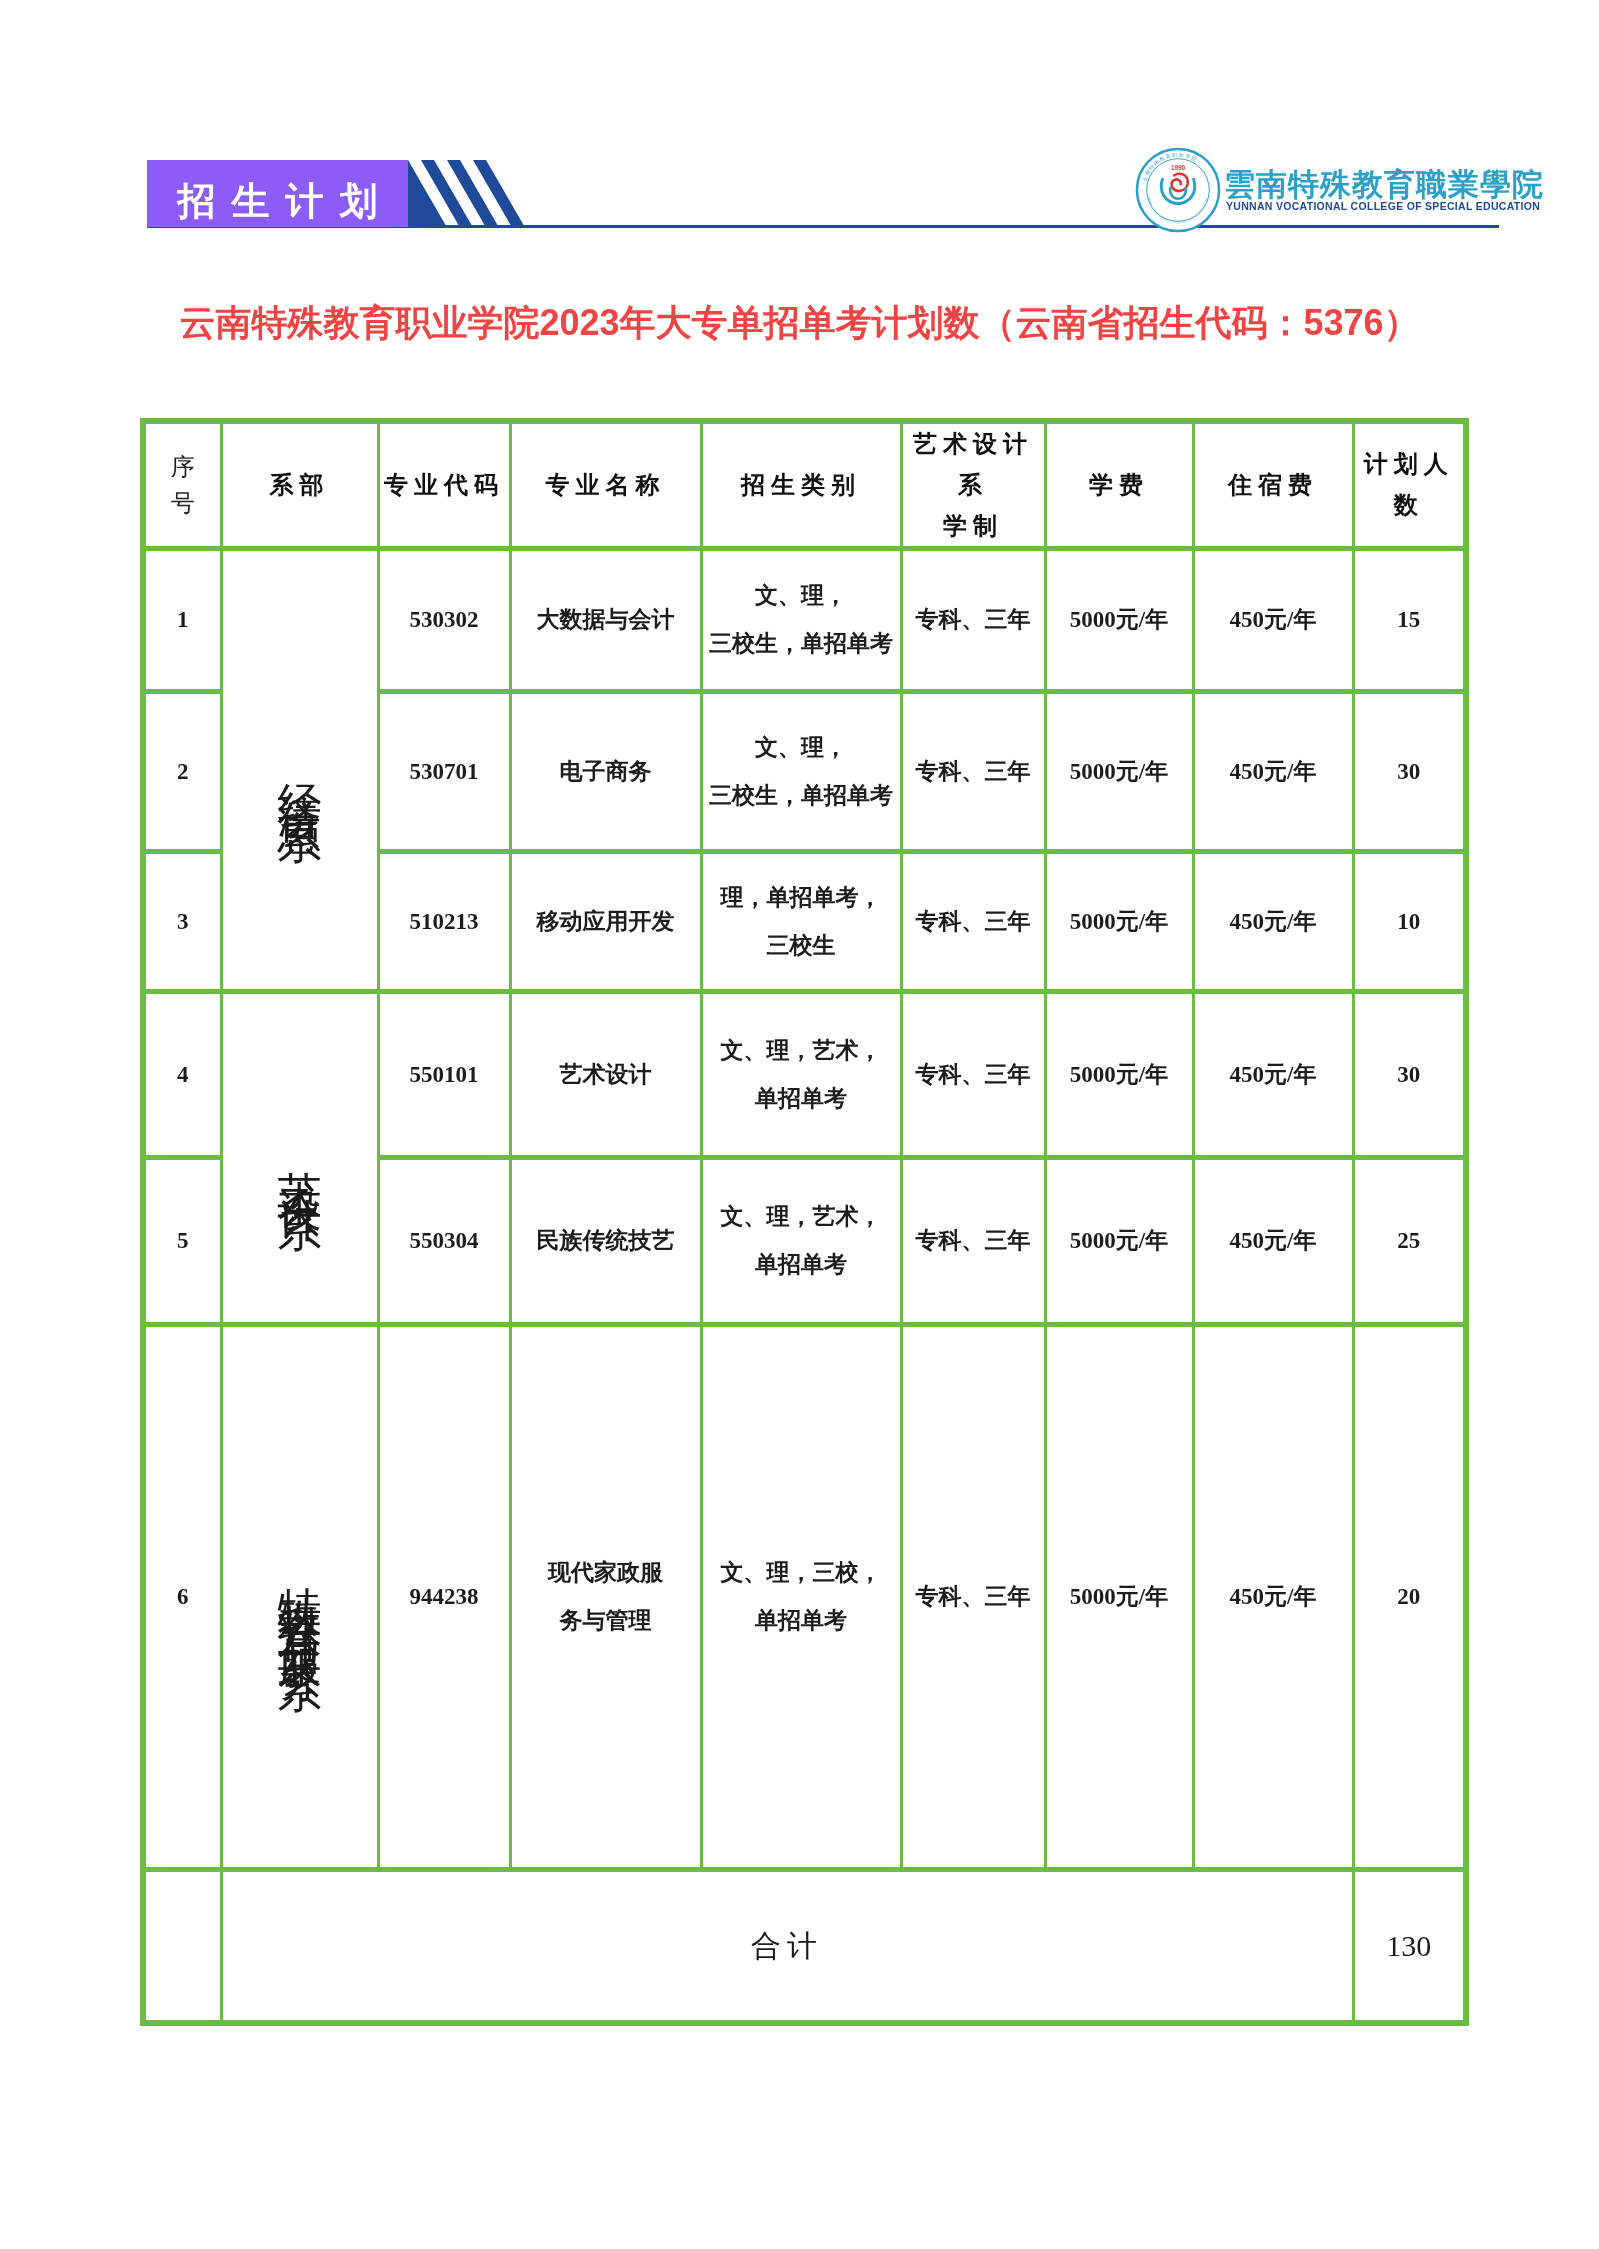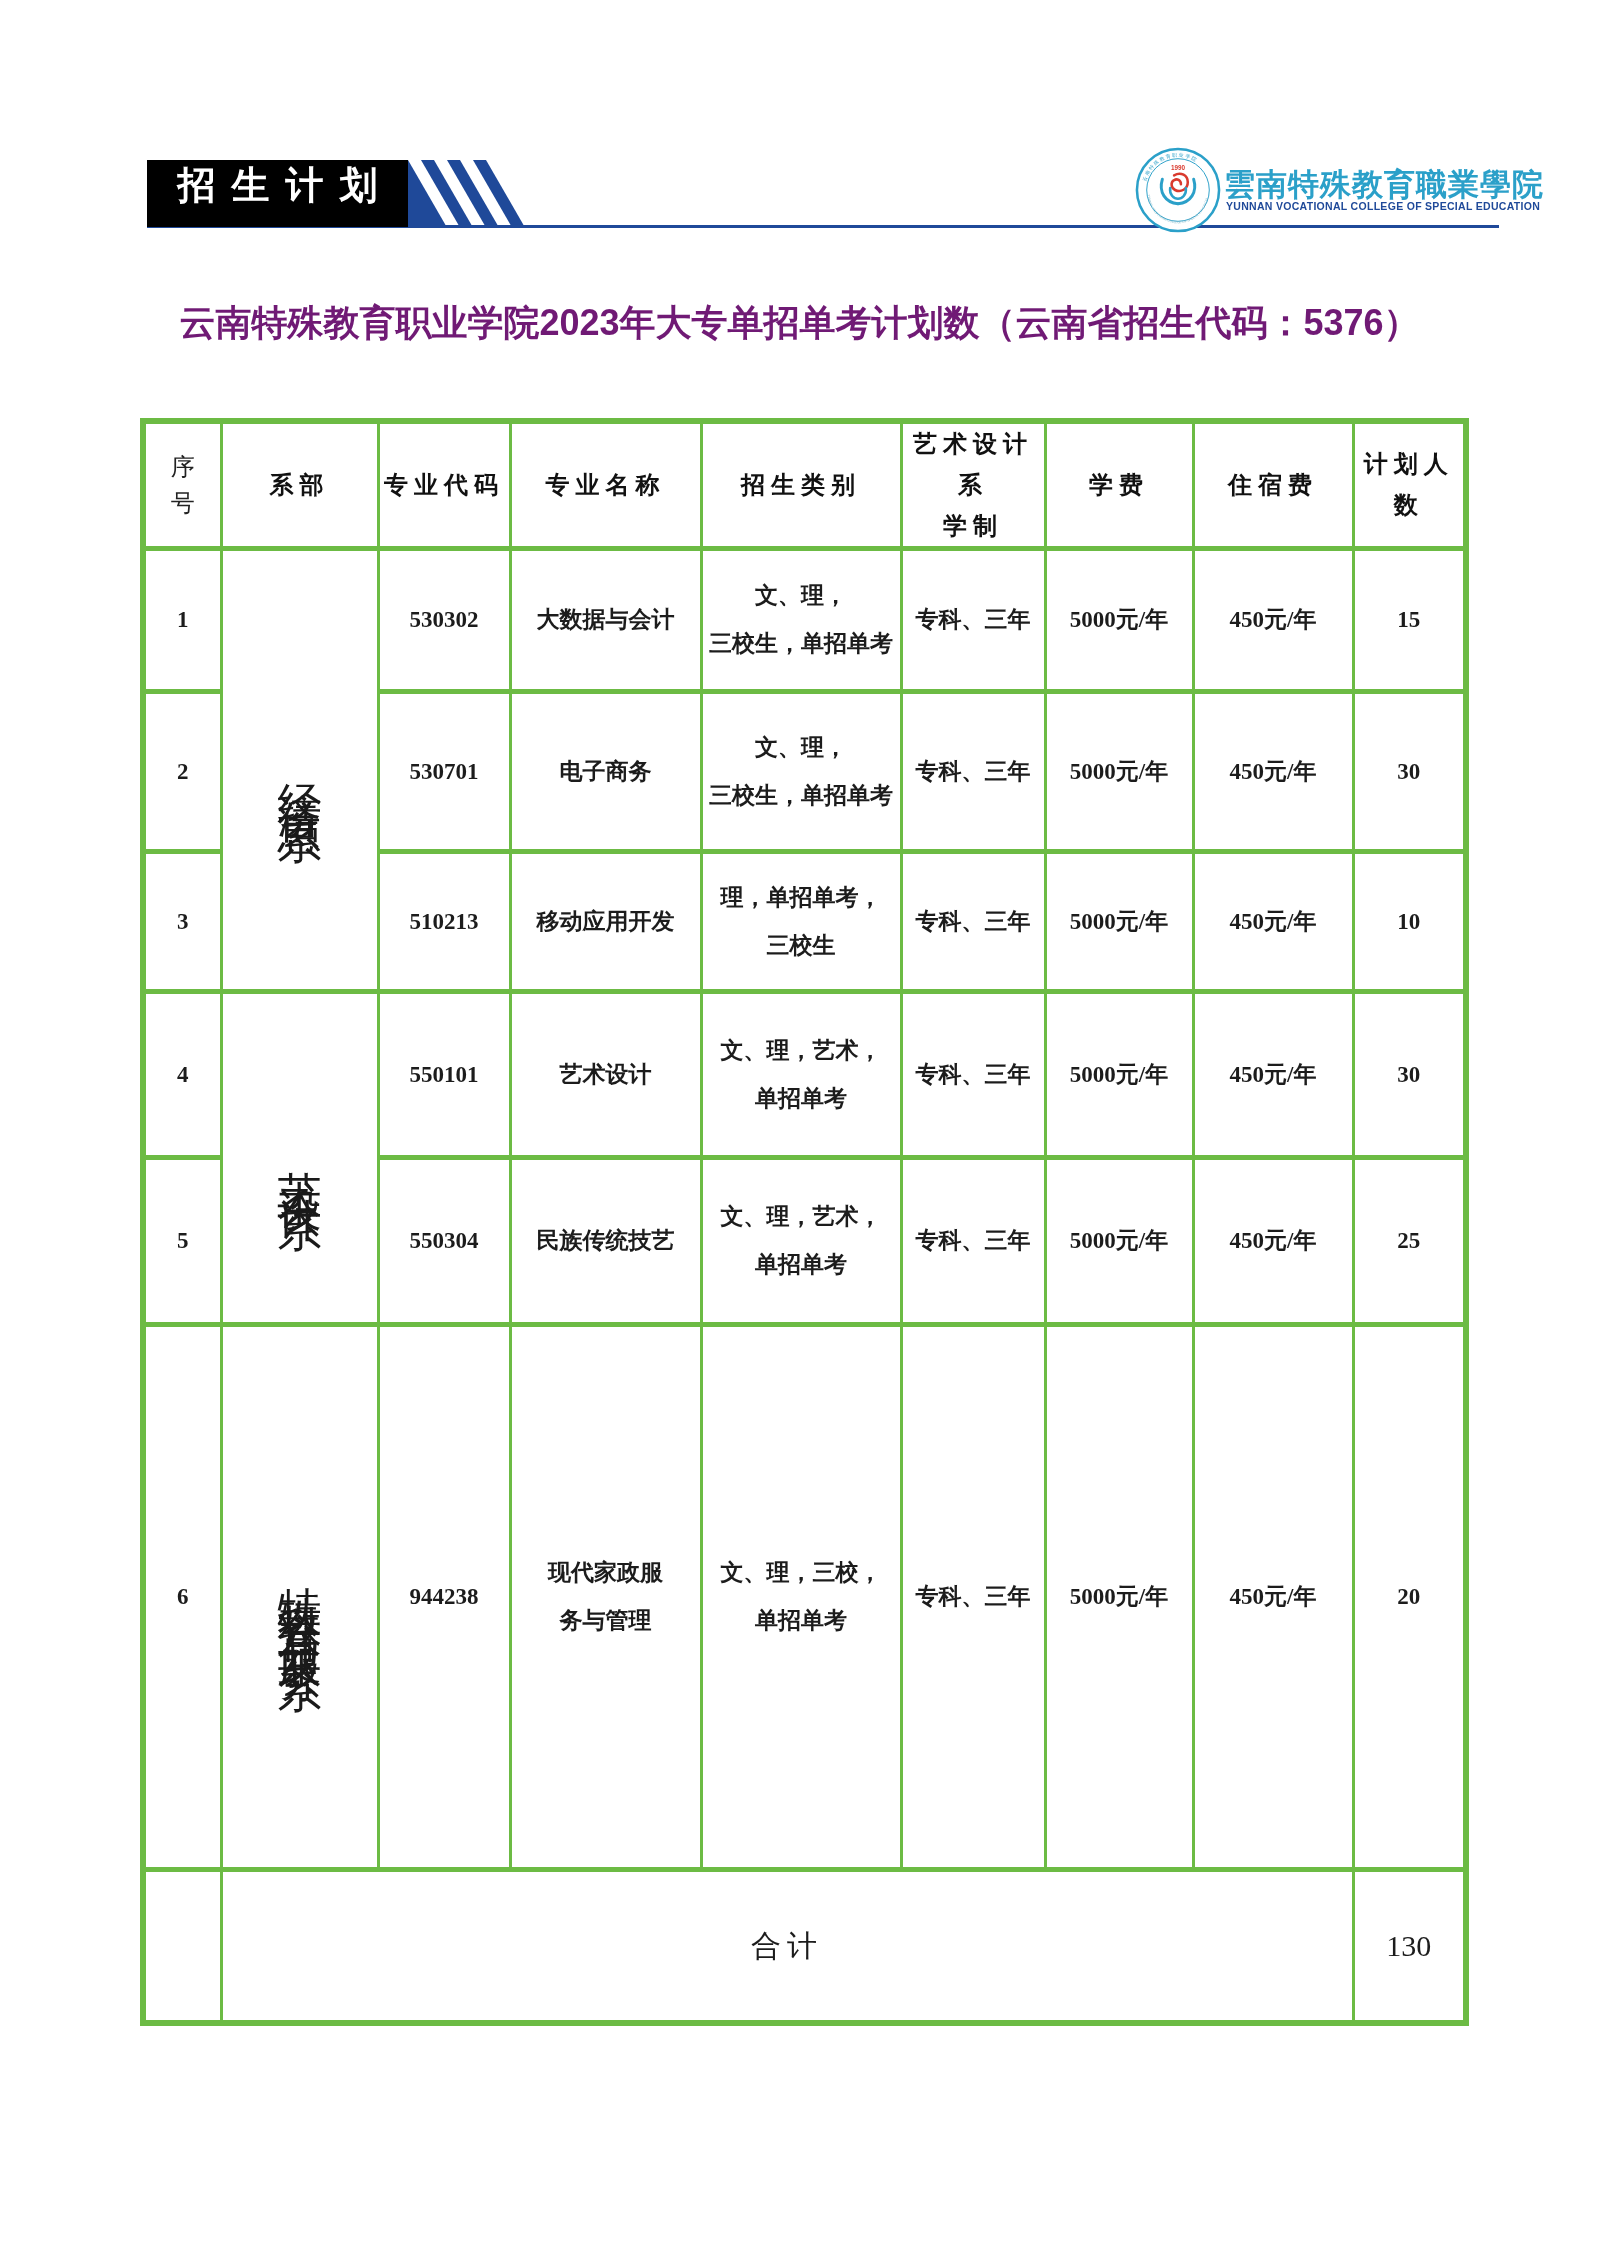--- a/index.html
+++ b/index.html
@@ -1,40 +1,40 @@
 <!DOCTYPE html>
 <html><head>
 <meta charset="utf-8">
 <style>
   html,body{margin:0;padding:0;background:#e8e8e8;}
   #page{position:relative;width:1599px;height:2249px;background:#ffffff;overflow:hidden;
         font-family:"Liberation Sans",sans-serif;color:#1c1c1c;}
 
   
   .banner-main{position:absolute;left:147px;top:160px;width:261px;height:67px;
-               background:#000000;display:flex;align-items:flex-start;justify-content:center;z-index:2;}
+               background:#8b5cf6;display:flex;align-items:flex-end;justify-content:center;z-index:2;}
   .banner-main span{color:#ffffff;font-size:38px;font-weight:bold;letter-spacing:16px;
                     padding-left:16px;white-space:nowrap;}
   .banner-slant{position:absolute;left:350px;top:160px;width:58px;height:67px;background:#1f4999;
                 transform:skewX(30deg);transform-origin:0 0;z-index:1;}
   .stripe{position:absolute;top:160px;width:13px;height:67px;background:#1f4999;
           transform:skewX(30deg);transform-origin:0 0;}
   .s1{left:421px}.s2{left:447px}.s3{left:473px}
   .header-rule{position:absolute;left:147px;top:225px;width:1352px;height:3px;background:#1f4999;}
 
   
   .logo-svg{position:absolute;left:1134px;top:146px;}
   .college-cn{position:absolute;left:1224px;top:164px;width:300px;font-family:"Liberation Serif",serif;
               font-weight:bold;font-size:31px;color:#2ba0c9;letter-spacing:1px;white-space:nowrap;}
   .college-en{position:absolute;left:1226px;top:200px;font-size:10.5px;font-weight:bold;color:#1f4999;
               letter-spacing:0.3px;white-space:nowrap;}
 
   
   .page-title{position:absolute;left:0;top:299px;width:1599px;text-align:center;
-              font-size:36px;font-weight:bold;color:#701a75;white-space:nowrap;}
+              font-size:36px;font-weight:bold;color:#ef4444;white-space:nowrap;}
 
   
   .table-wrap{position:absolute;left:140px;top:418px;}
   table.plan{border-collapse:collapse;table-layout:fixed;width:1323px;
              font-family:"Liberation Serif",serif;}
   table.plan{border:6px solid #6cbb44;}
   table.plan th,table.plan td{border:3px solid #6cbb44;border-top-width:5px;border-bottom-width:5px;
              text-align:center;vertical-align:middle;padding:0;white-space:pre-line;overflow:hidden;}
   tr.rh{height:96px} tr.r1{height:143px} tr.r2{height:160px} tr.r3{height:140px}
   tr.r4{height:166px} tr.r5{height:167px} tr.r6{height:545px} tr.rt{height:153px}

